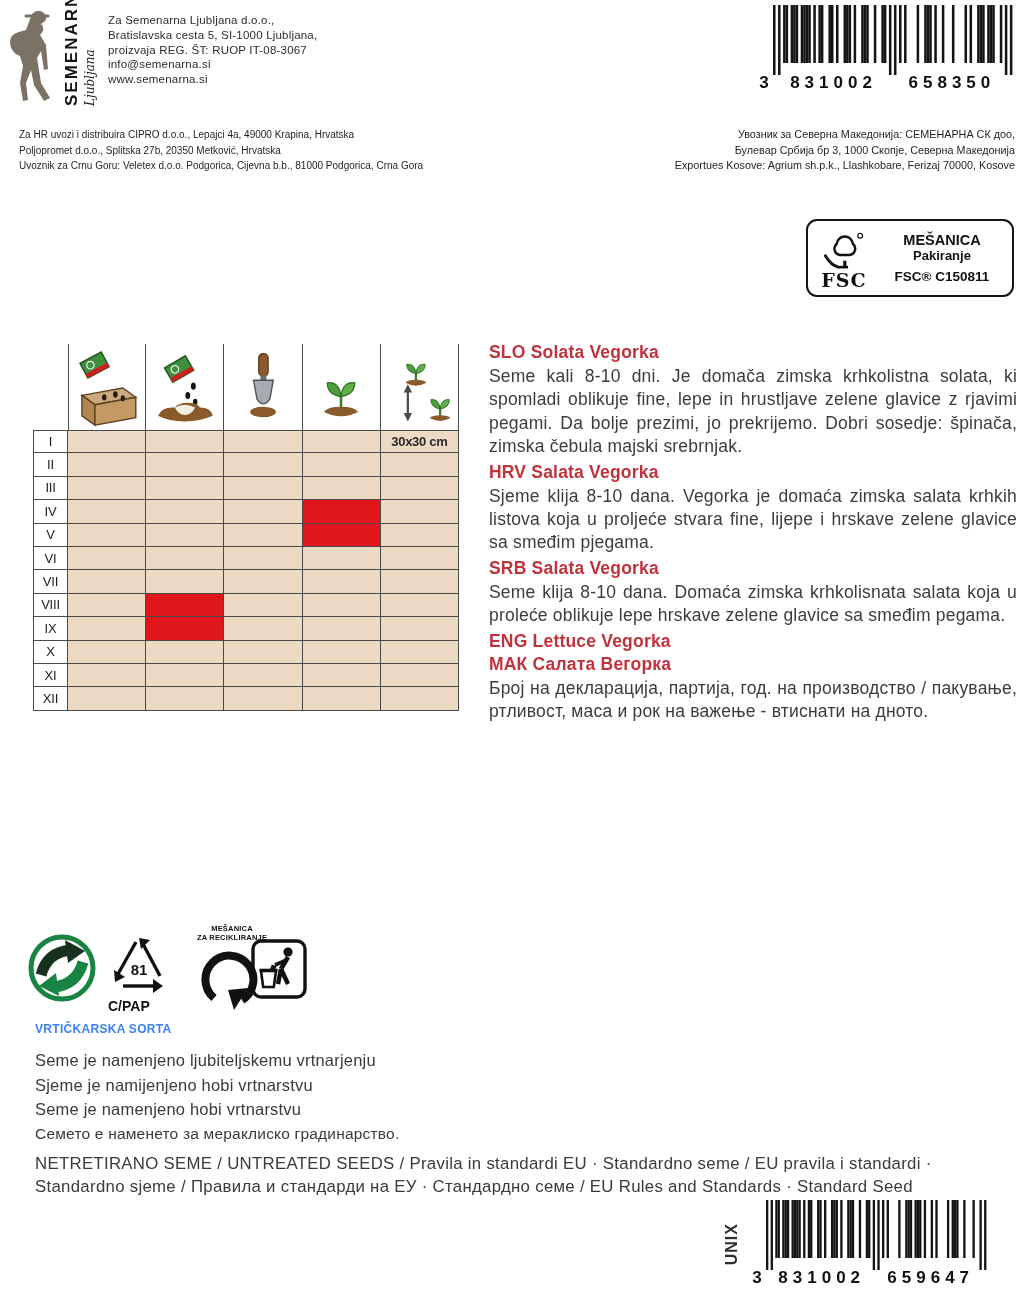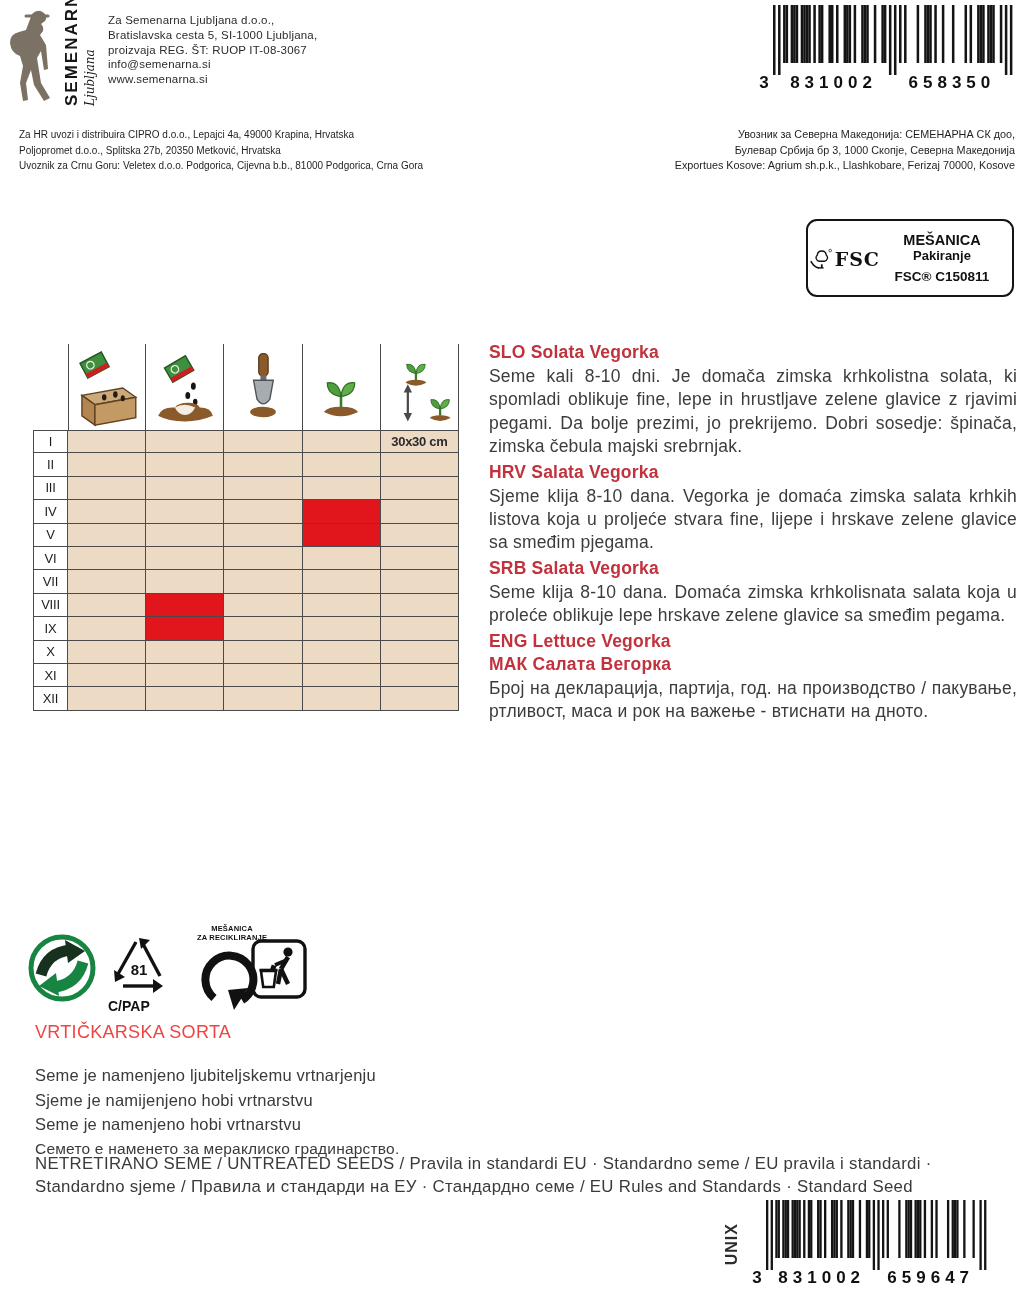--- a/index.html
+++ b/index.html
@@ -27,21 +27,21 @@
   .bcd{font-family:"Liberation Sans",sans-serif;font-size:17px;font-weight:bold;fill:#101010;}
   .sp{letter-spacing:5px;}
   #unix-label{position:absolute;left:712px;top:1208px;width:40px;height:72px;
     display:flex;align-items:center;justify-content:center;}
   #unix-label span{writing-mode:vertical-rl;transform:rotate(180deg);
     font-size:16px;font-weight:bold;color:#2d2d2d;letter-spacing:1px;}
   
   #fsc-box{position:absolute;left:806px;top:219px;width:208px;height:78px;
     border:2.5px solid #141414;border-radius:11px;display:flex;align-items:center;
     background:#fff;box-sizing:border-box;}
-  #fsc-left{width:72px;display:flex;align-items:center;padding-top:2px;}
+  #fsc-left{width:72px;display:flex;flex-direction:column;align-items:center;padding-top:2px;}
   .fsc-word{font-family:"DejaVu Serif",serif;font-weight:bold;font-size:19px;color:#111;
     line-height:16px;letter-spacing:1px;}
   #fsc-right{flex:1;text-align:center;padding-right:8px;}
   .fsc-line1{font-size:14.5px;font-weight:bold;color:#111;}
   .fsc-line2{font-size:13px;font-weight:bold;color:#111;}
   .fsc-line3{font-size:13.5px;font-weight:bold;color:#111;margin-top:6px;}
   
   #cal-grid{position:absolute;left:33px;top:344px;display:grid;
     grid-template-columns:35px repeat(5,78.2px);grid-template-rows:86px repeat(12,23.4px);}
   .cal-h{border-right:1.4px solid #4a4a4a;display:flex;align-items:flex-end;
@@ -65,24 +65,24 @@
     margin:0 0 3px 0;letter-spacing:0.2px;}
   
   #recycle-row{position:absolute;left:26px;top:922px;height:96px;}
   .ric{position:absolute;}
   #embalaza-label{position:absolute;left:164px;top:2px;width:84px;text-align:center;
     font-size:7.5px;font-weight:bold;color:#111;line-height:9px;letter-spacing:0.2px;}
   #cpap-label{position:absolute;left:82px;top:76px;width:62px;
     font-size:14px;font-weight:bold;color:#111;}
   
   #hobby{position:absolute;left:35px;top:1022px;}
-  #hobby-heading{font-size:18px;font-weight:normal;color:#ef4444;letter-spacing:0.3px;}
+  #hobby-heading{font-size:12px;font-weight:bold;color:#3b82f6;letter-spacing:0.3px;}
   .hobby-line{font-size:16.5px;line-height:24.5px;color:#3a3a3a;letter-spacing:0.2px;}
   .hobby-line.cyr{font-size:15.5px;}
-  #hobby .lines{margin-top:20px;}
+  #hobby .lines{margin-top:12px;}
   #standards{position:absolute;left:35px;top:1152px;width:965px;font-size:16.8px;
     line-height:23px;color:#3a3a3a;letter-spacing:0.3px;}
   svg{display:block;}
 </style>
 </head>
 <body>
 
 <svg id="sower" viewBox="0 0 52 96">
   <circle cx="13" cy="36" r="11" fill="#958b7d"></circle>
   <path fill="#7b7164" d="M22 6 q6 -6 12 -1 q4 4 1 8 l-4 3 q3 3 2 7 l-3 4 6 10 2 24 -4 1 -3 -19 -4 7 4 25 9 15 -6 3 -10 -16 -3 -15 -5 13 2 17 -5 1 -3 -18 3 -17 -3 -10 q-9 -3 -10 -13 q0 -9 9 -11 l7 -2 z"></path>

